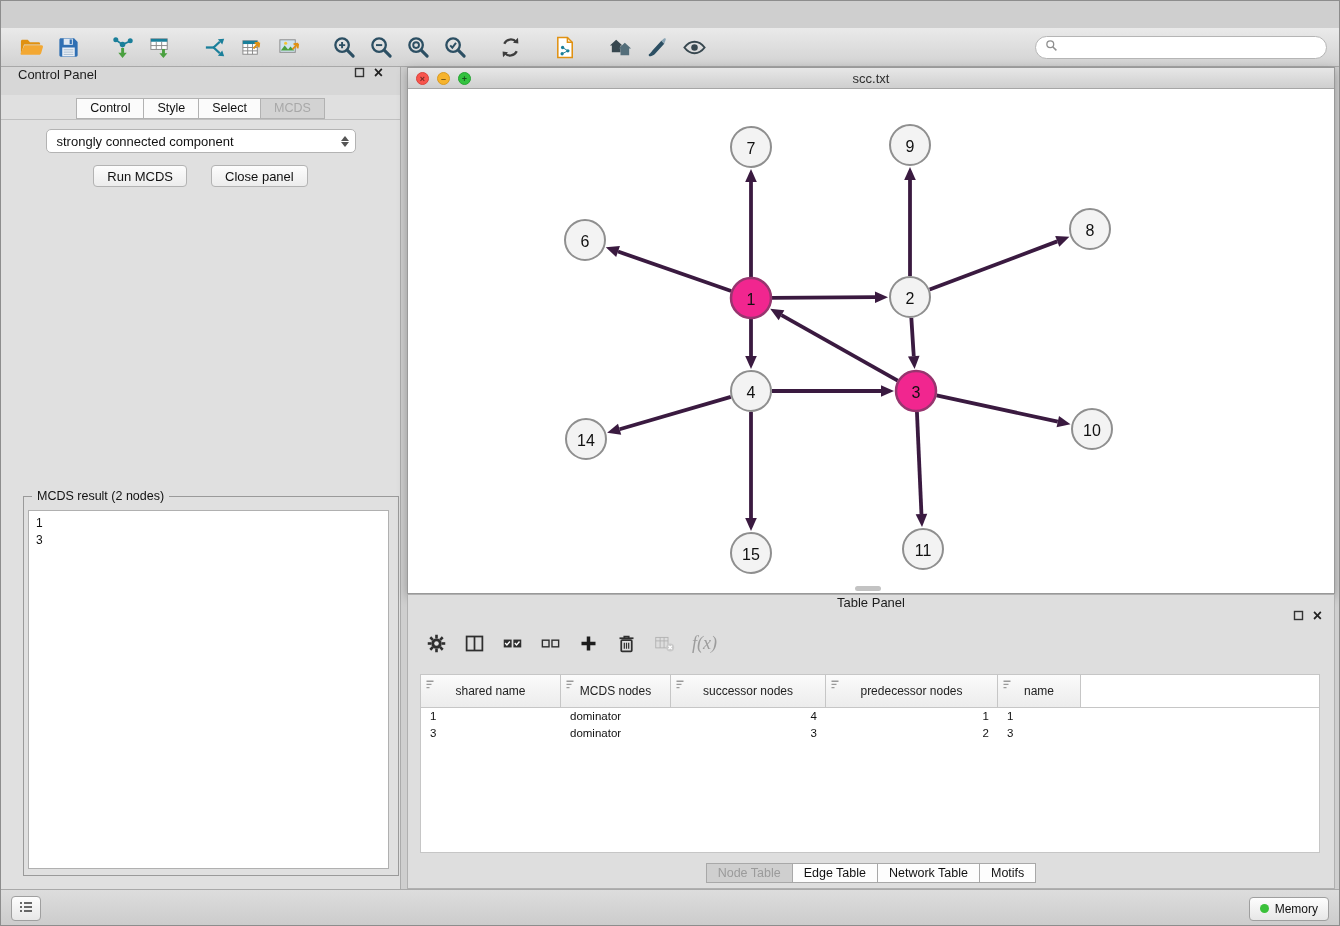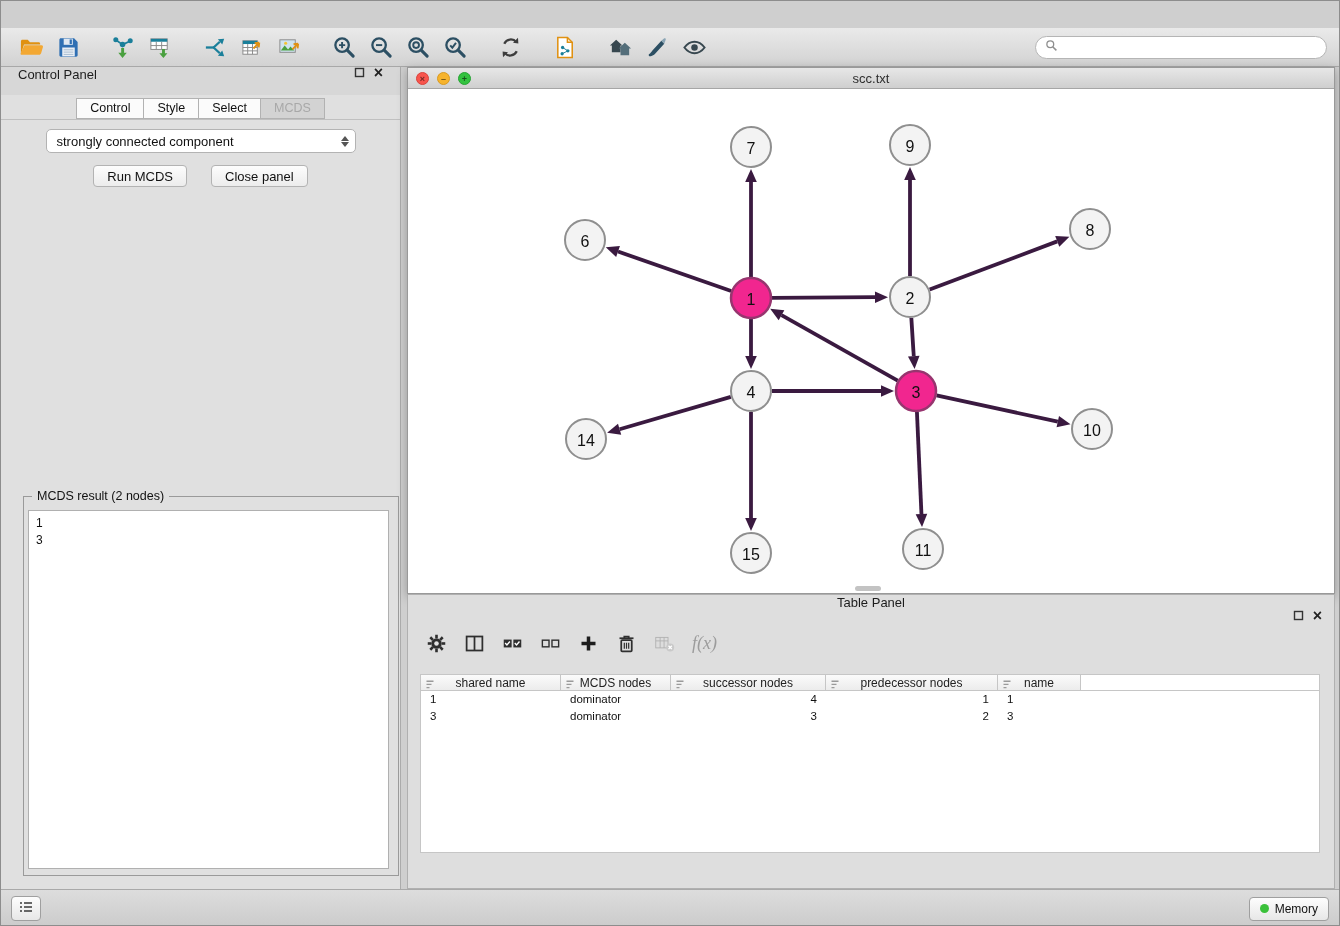--- a/index.html
+++ b/index.html
@@ -72,21 +72,21 @@
   .table-panel { position:absolute; left:406px; top:593px; width:928px; height:295px;
     background:#dedede; border:1px solid #b0b0b0; }
   .tp-header { height:26px; display:flex; align-items:center; padding:0 12px; font-size:13px; color:#1c1c1c;flex-direction:column; }
   .tp-toolbar { height:44px; display:flex; align-items:center; padding-left:18px; gap:17px; }
   .tp-btn { border:none; background:transparent; display:flex; align-items:center; justify-content:center;
     cursor:pointer; padding:0; height:26px; }
   .tp-btn svg { width:21px; height:21px; }
   .fx-label { font-family:"Liberation Serif", serif; font-style:italic; font-size:18px; color:#9c9c9c; }
   .tp-table { position:absolute; left:12px; top:79px; right:14px; bottom:35px; background:#fff; border:1px solid #c6c6c6; }
   .t-headrow { display:flex; border-bottom:1px solid #c6c6c6; }
-  .th-cell { position:relative; height:15px; display:flex; align-items:center; justify-content:center;
+  .th-cell { position:relative; height:32px; display:flex; align-items:center; justify-content:center;
     font-size:12px; color:#222; background:linear-gradient(#fbfbfb,#ececec); border-right:1px solid #c6c6c6; cursor:pointer; }
   .th-cell .sort-icon { position:absolute; left:4px; top:4px; }
   .t-row { display:flex; cursor:pointer; }
   .t-cell { height:17px; line-height:17px; font-size:11.5px; color:#111; padding:0 9px; overflow:hidden; }
   .tp-tabs { position:absolute; bottom:5px; left:0; right:0; display:flex; justify-content:center; }
   .tp-tab { height:20px; line-height:18px; padding:0 11px; font-size:12.5px; background:#fdfdfd;
     border:1px solid #a8a8a8; border-left:none; color:#111; cursor:pointer; }
   .tp-tab:first-child { border-left:1px solid #a8a8a8; }
   .tp-tab.active { background:#cfcfcf; color:#9b9b9b; }
 
@@ -500,20 +500,26 @@
           </div>
           <div class="t-row">
             <div class="t-cell" style="width: 140px; text-align: left;">3</div>
             <div class="t-cell" style="width: 110px; text-align: left;">dominator</div>
             <div class="t-cell" style="width: 155px; text-align: right;">3</div>
             <div class="t-cell" style="width: 172px; text-align: right;">2</div>
             <div class="t-cell" style="width: 83px; text-align: left;">3</div>
           </div>
         </div>
     </div>
+    <div class="tp-tabs">
+        <div class="tp-tab active">Node Table</div>
+        <div class="tp-tab">Edge Table</div>
+        <div class="tp-tab">Network Table</div>
+        <div class="tp-tab">Motifs</div>
+      </div>
   </div>
 
   <div class="statusbar">
     <span class="list-btn">
       <span><svg width="16" height="14" viewBox="0 0 16 14">
             <path d="M2 3h2M6 3h8M2 7h2M6 7h8M2 11h2M6 11h8" stroke="#3a3a3a" stroke-width="1.6"></path>
           </svg></span>
     </span>
     <span class="memory-btn">
       <span class="memory-dot"></span>

